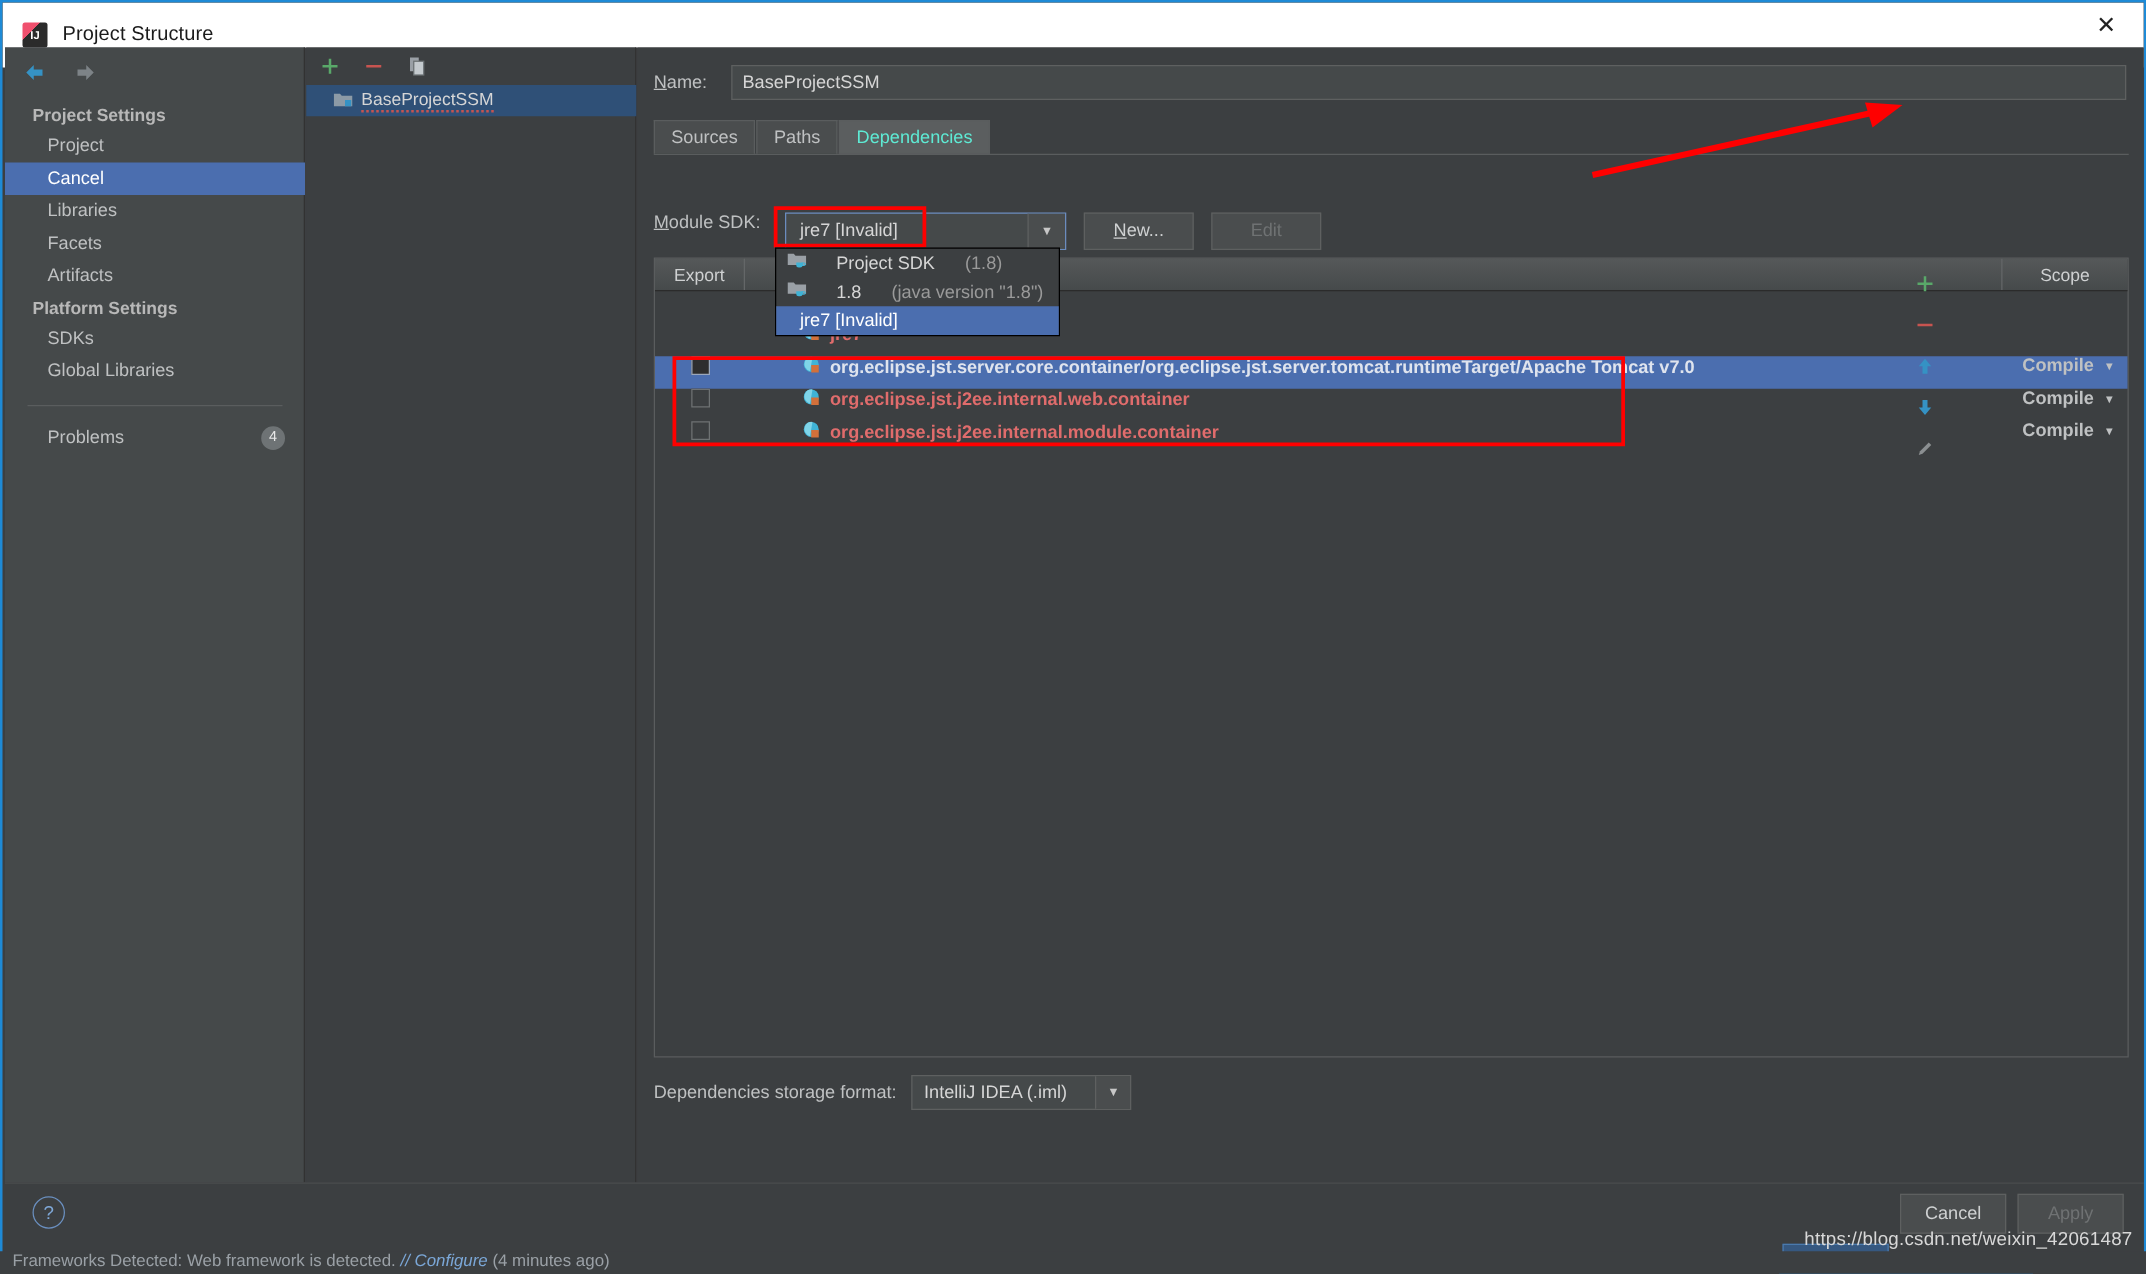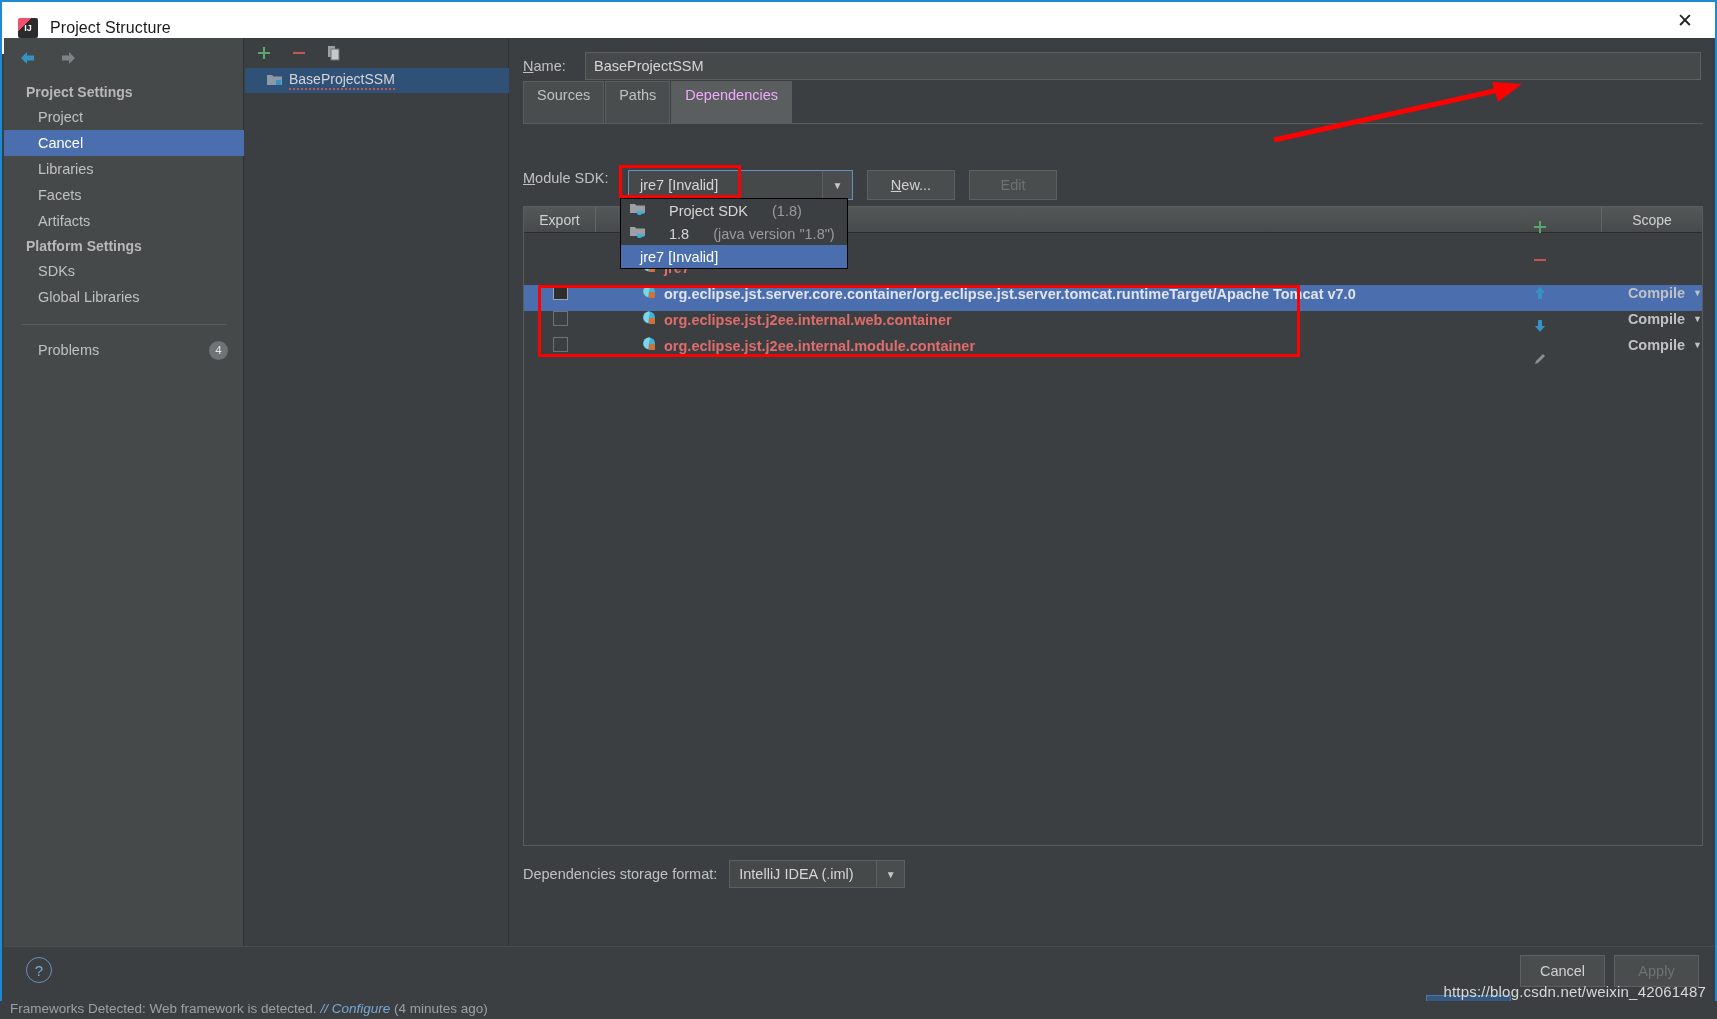--- a/index.html
+++ b/index.html
@@ -132,26 +132,26 @@
   }
 
   
   #tabs {
     position: absolute; left: 13px; top: 58px;
     width: 1180px; height: 28px;
     display: flex; align-items: flex-end;
     border-bottom: 1px solid #5a5d5e;
   }
   .tab {
-    height: 42px; line-height: 27px; padding: 0 13px;
+    height: 27px; line-height: 27px; padding: 0 13px;
     font-size: 14.5px; color: #bfc1c2;
     background: #4a4d4e; border: 1px solid #5a5d5e; border-bottom: none;
     margin-right: 1px;
   }
-  .tab.active { background: #5b5e5f; color: #f0abfc; border-bottom: 1px solid #5b5e5f; }
+  .tab.active { background: #5b5e5f; color: #5eead4; border-bottom: 1px solid #5b5e5f; }
 
   
   #sdkrow { position: absolute; left: 13px; top: 132px; display: flex; }
   #sdkrow .lbl { font-size: 14.5px; color: #bfc1c2; width: 105px; }
   #sdkcombo {
     position: relative; width: 225px; height: 30px;
     background: #45494a; border: 1px solid #6b8cbf;
     display: flex; align-items: center;
   }
   #sdkcombo .val {
@@ -217,21 +217,21 @@
     font-size: 14.5px;
     font-weight: bold;
   }
   .deprow.selected { background: #4b6eaf; }
   .deprow .cb-cell { width: 72px; display: flex; align-items: center; justify-content: center; }
   .cbox { width: 15px; height: 15px; border: 1px solid #6e7273; background: #3c3f41; }
   .deprow.selected .cbox { background: #2e2e2e; border-color: #9aa7bb; }
   .deprow .name-cell { flex: 1; display: flex; align-items: center; gap: 7px; padding-left: 46px; }
   .deprow .scope-cell {
     width: 100px; display: flex; align-items: center; justify-content: flex-end;
-    gap: 8px; padding-right: 0; color: #bfc1c2;
+    gap: 8px; padding-right: 10px; color: #bfc1c2;
   }
   .scope-arrow { color: #bfc1c2; font-size: 9px; }
   .nm-white { color: #d6d6d6; }
   .nm-red { color: #e06c6c; }
   .nm-blue { color: #6897bb; }
   .deprow.selected .nm-white, .deprow.selected .nm-red { color: #dfe4ee; }
   #edgeicons {
     position: absolute; left: 1019px; top: 178px;
     display: flex; flex-direction: column; align-items: center; gap: 11px;
   }

